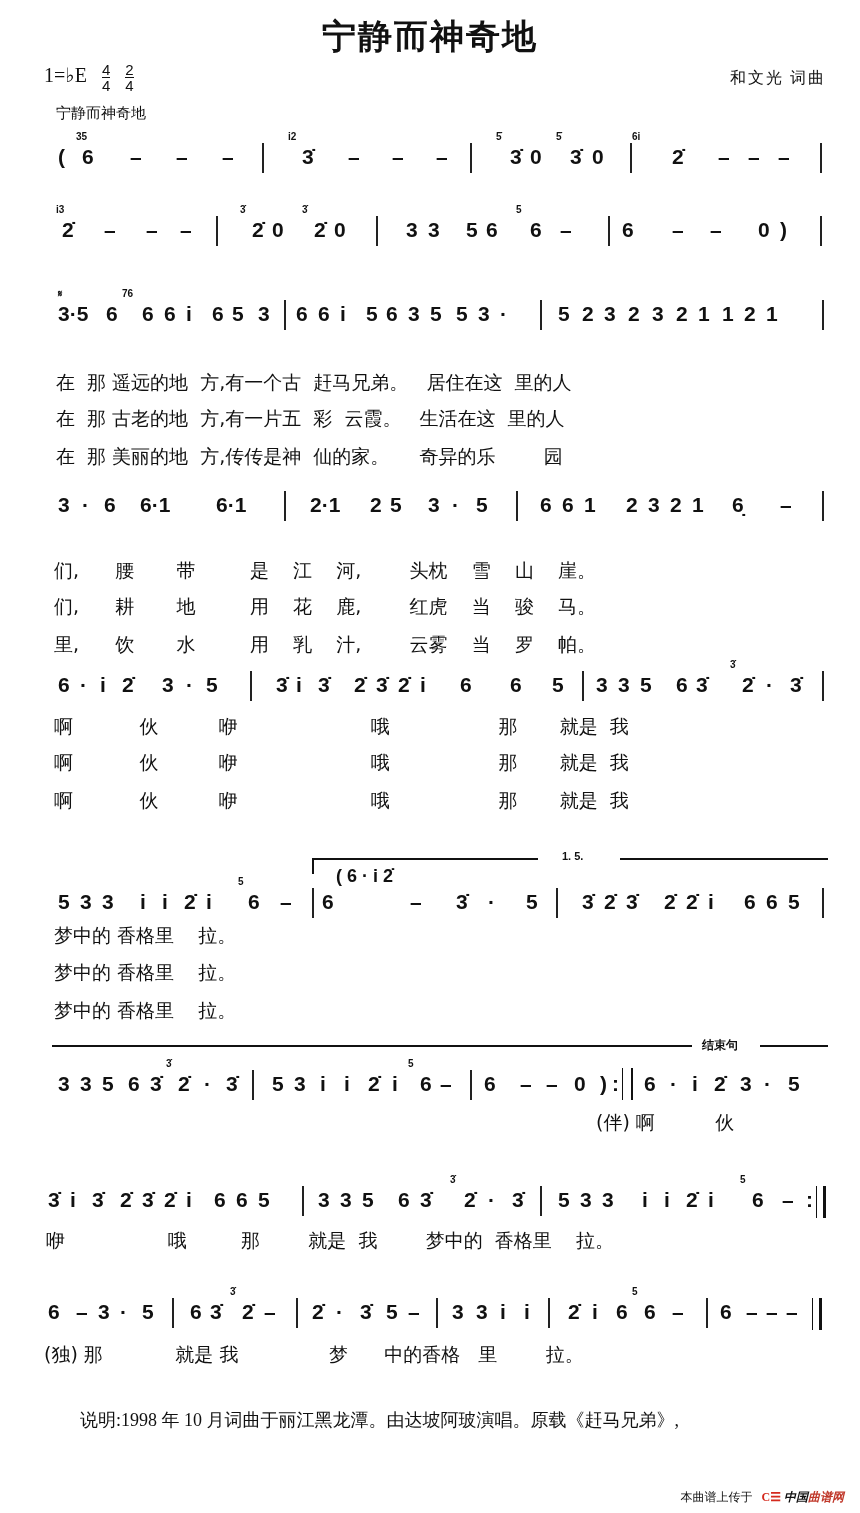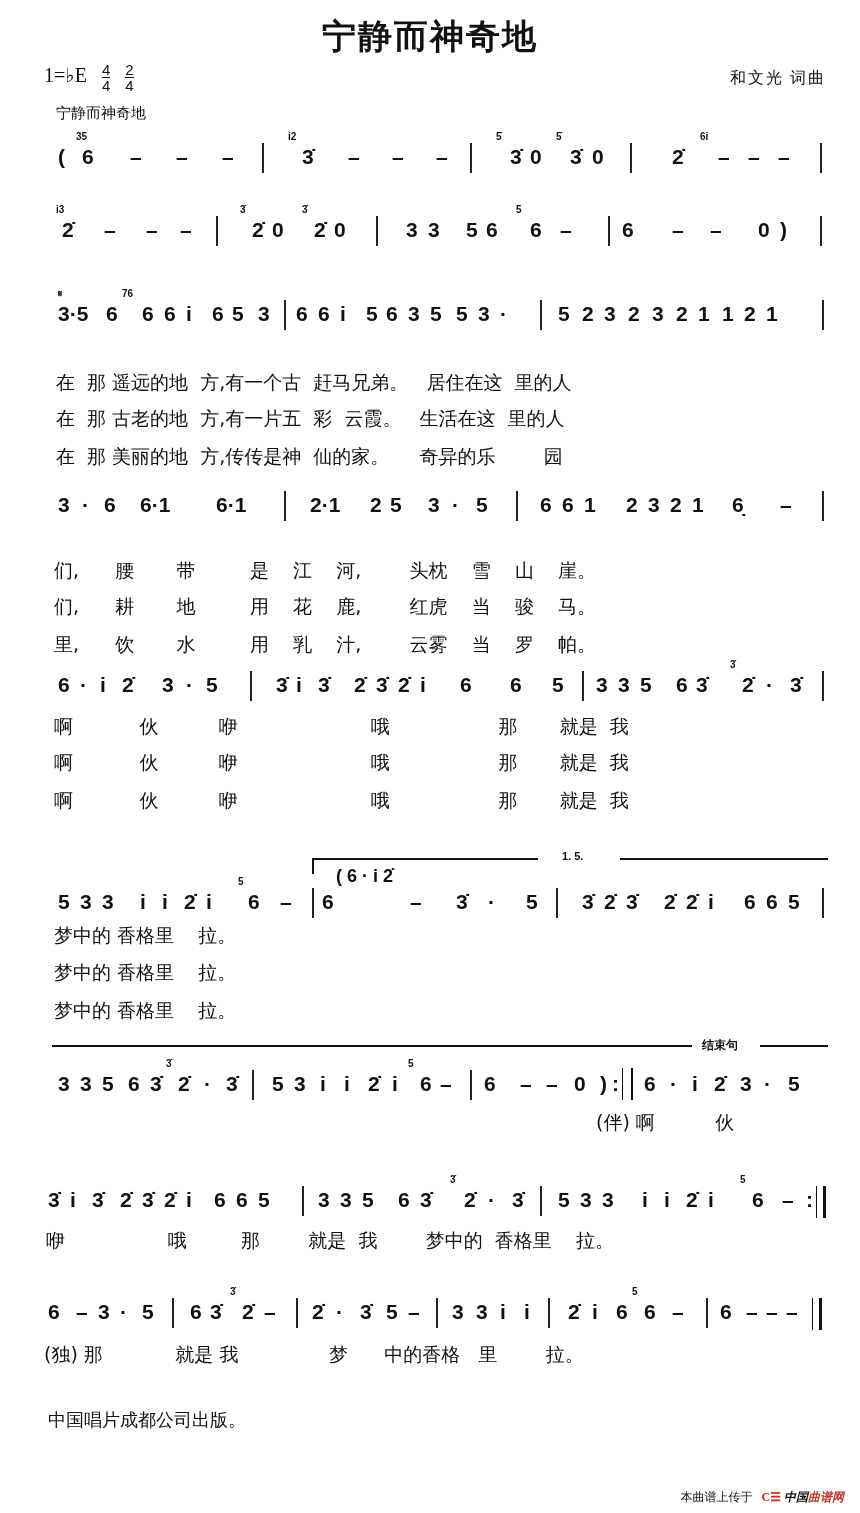--- a/index.html
+++ b/index.html
@@ -50,21 +50,21 @@
     <span class="note" style="left: 570px; top: 145px;">3̇</span>
     <span class="note" style="left: 592px; top: 145px;">0</span>
     <span class="note" style="left: 672px; top: 145px;">2̇</span>
     <span class="note" style="left: 718px; top: 145px;">–</span>
     <span class="note" style="left: 748px; top: 145px;">–</span>
     <span class="note" style="left: 778px; top: 145px;">–</span>
     <span class="grace" style="left: 76px; top: 131px;">35</span>
     <span class="grace" style="left: 288px; top: 131px;">i2</span>
     <span class="grace" style="left: 496px; top: 131px;">5̇</span>
     <span class="grace" style="left: 556px; top: 131px;">5̇</span>
-    <span class="grace" style="left: 700px; top: 131px; text-align: right;">6i</span>
+    <span class="grace" style="left: 632px; top: 131px; text-align: right;">6i</span>
     <div class="bar" style="left: 262px; top: 143px;"></div>
     <div class="bar" style="left: 470px; top: 143px;"></div>
     <div class="bar" style="left: 630px; top: 143px;"></div>
     <div class="bar" style="left: 820px; top: 143px;"></div>
     <span class="note" style="left: 62px; top: 218px;">2̇</span>
     <span class="note" style="left: 104px; top: 218px;">–</span>
     <span class="note" style="left: 146px; top: 218px;">–</span>
     <span class="note" style="left: 180px; top: 218px;">–</span>
     <span class="note" style="left: 252px; top: 218px;">2̇</span>
     <span class="note" style="left: 272px; top: 218px;">0</span>
@@ -323,20 +323,20 @@
 <div class="abs" style="left:312px;top:858px;width:1.5px;height:16px;background:#111;"></div>
 <div class="abs" style="left:562px;top:850px;font-size:11px;font-weight:bold;">1. 5.</div>
 <div class="line" style="left:52px;top:1045px;width:640px;"></div>
 <div class="line" style="left:760px;top:1045px;width:68px;"></div>
 <div class="abs" style="left:702px;top:1037px;font-size:12px;font-weight:bold;">结束句</div>
 <div class="abs" style="left:622px;top:1068px;width:8px;height:32px;border-left:1.5px solid #111;border-right:2.5px solid #111;"></div>
 <div class="abs" style="left:816px;top:1186px;width:6px;height:32px;border-left:1.5px solid #111;border-right:3px solid #111;"></div>
 <div class="abs" style="left:812px;top:1298px;width:6px;height:32px;border-left:1.5px solid #111;border-right:3px solid #111;"></div>
 
 <div class="abs note-text">
-  <div style="margin-left:-32px;">中国唱片成都公司出版。</div>
+  <div>说明:1998 年 10 月词曲于丽江黑龙潭。由达坡阿玻演唱。原载《赶马兄弟》,</div>
 </div>
 
 <div class="abs footer">
   <span>本曲谱上传于</span>
   <span class="logo-mark">C☰</span>
   <span class="logo-a">中国</span><span class="logo-b">曲谱网</span>
 </div>
 
 </body></html>

